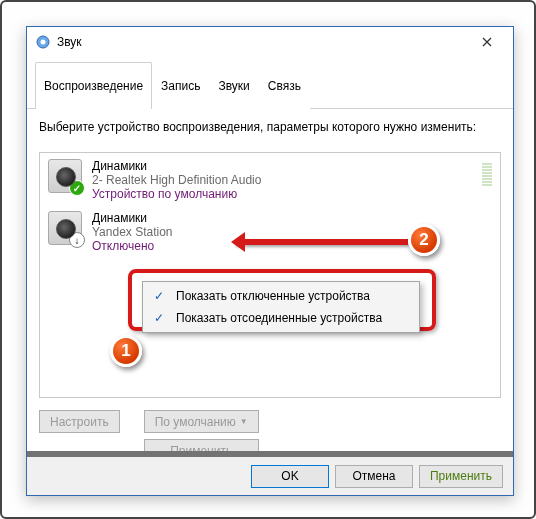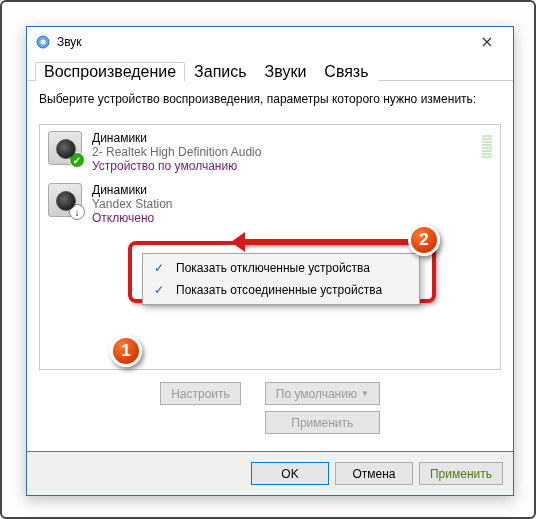--- a/index.html
+++ b/index.html
@@ -43,22 +43,22 @@
     color: #333;
   }
   .close-btn svg { width:10px; height:10px; }
   .tabbar {
     display:flex;
     padding: 4px 8px 0 8px;
     border-bottom: 1px solid #d0d0d0;
     background: #fff;
   }
   .tab {
-    padding: 0 8px;
-    font-size: 16px;
+    padding: 16px 8px;
+    font-size: 12px;
     border: 1px solid transparent;
     border-bottom: none;
     position:relative;
     top:1px;
     background:#fff;
     cursor: default;
   }
   .tab.active {
     border-color: #d0d0d0;
     background: #fff;
@@ -143,41 +143,41 @@
   .highlight-box{
     position:absolute;
     left: 88px; top: 116px;
     width: 308px; height: 62px;
     border: 4px solid #d61a1a;
     border-radius: 8px;
     pointer-events:none;
     box-shadow: 2px 2px 4px rgba(0,0,0,0.3);
   }
   .btn-row{
-    display:flex; justify-content:center;
+    display:flex; justify-content:flex-start;
     padding-top: 12px;
     gap: 24px;
   }
   .btn{
     height:23px; padding: 0 10px;
     border:1px solid #adadad;
     background:#e6e6e6;
     font-size:12px;
     display:flex;align-items:center;justify-content:center;
     color:#6a6a6a;
     min-width: 74px;
   }
   .btn.small{ min-width:auto; padding:0 8px;}
   .btn.disabled{ color:#9a9a9a; }
   .dropdown-arrow{ margin-left:4px; font-size:8px;}
   .footer{
     position:absolute; left:0; right:0; bottom:0;
     height:44px;
     background:#f0f0f0;
-    border-top:1px solid #737373;
+    border-top:6px solid #737373;
     display:flex; align-items:center; justify-content:flex-end;
     padding: 0 10px; gap:6px;
   }
   .footer .btn{ min-width:78px; color:#000;}
   .footer .btn.default{ border:1px solid #0078d7;}
   .footer .btn.disabled{ color:#4d7c0f;}
   
   .marker{
     position:absolute;
     width:32px;height:32px;border-radius:50%;

